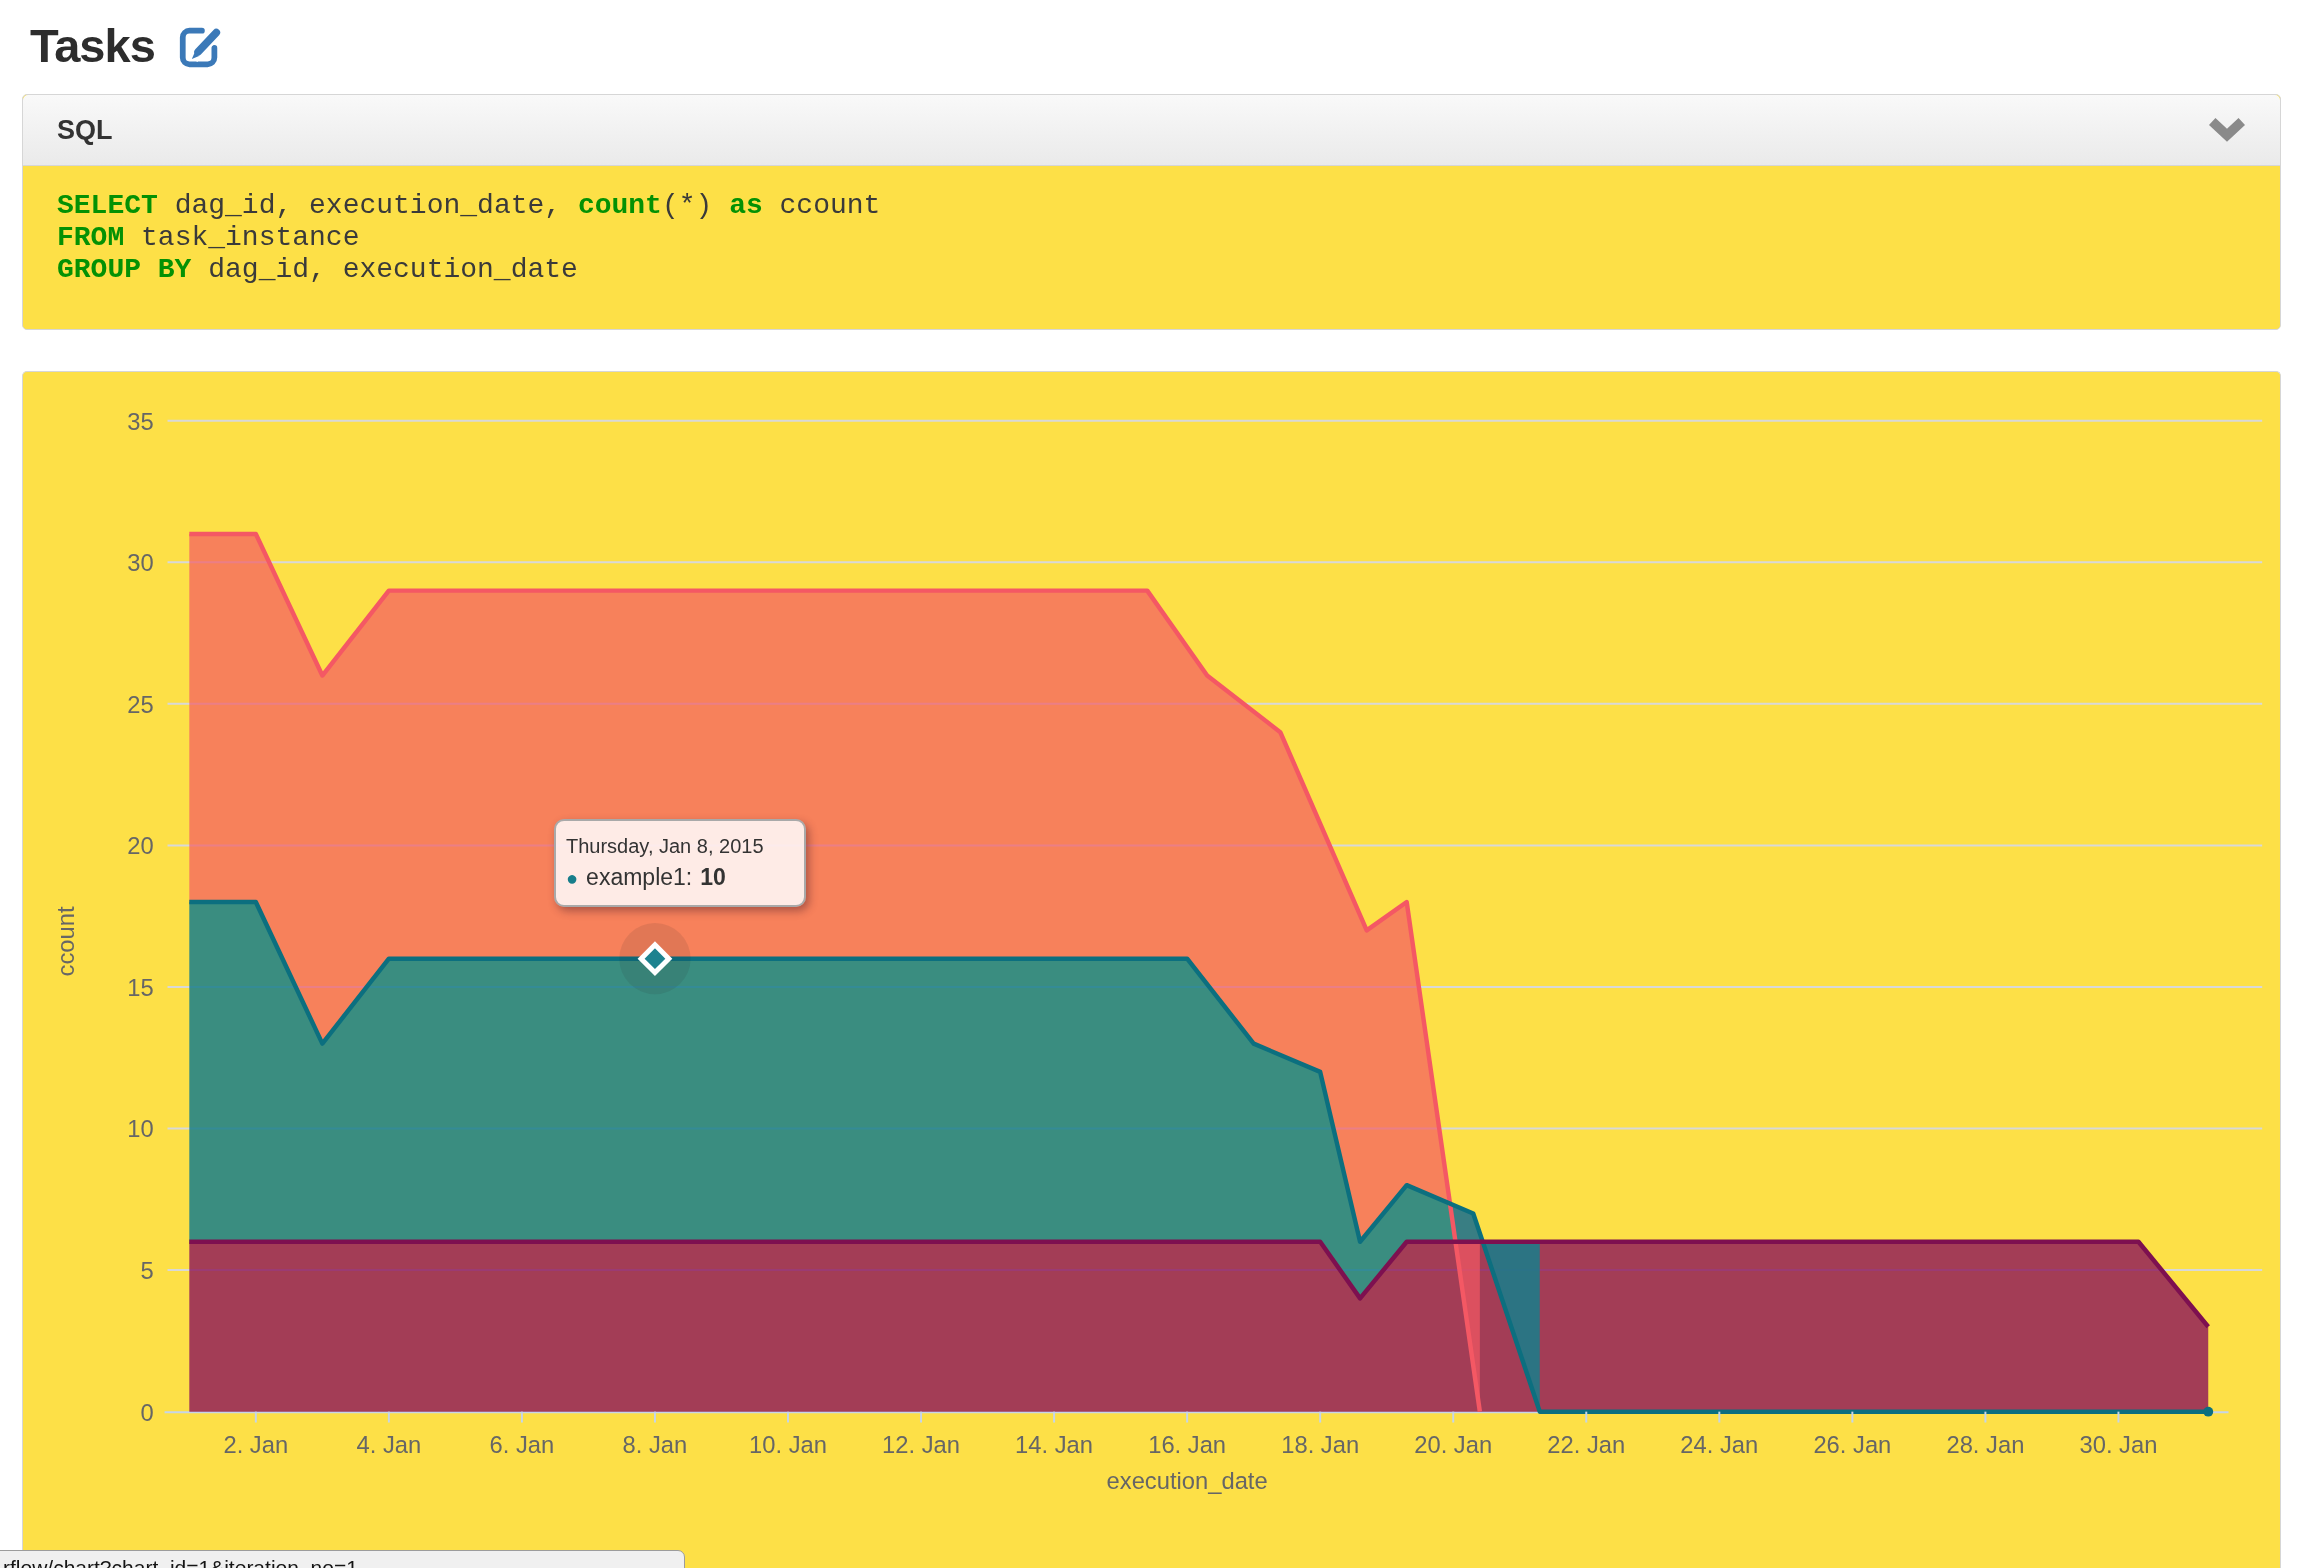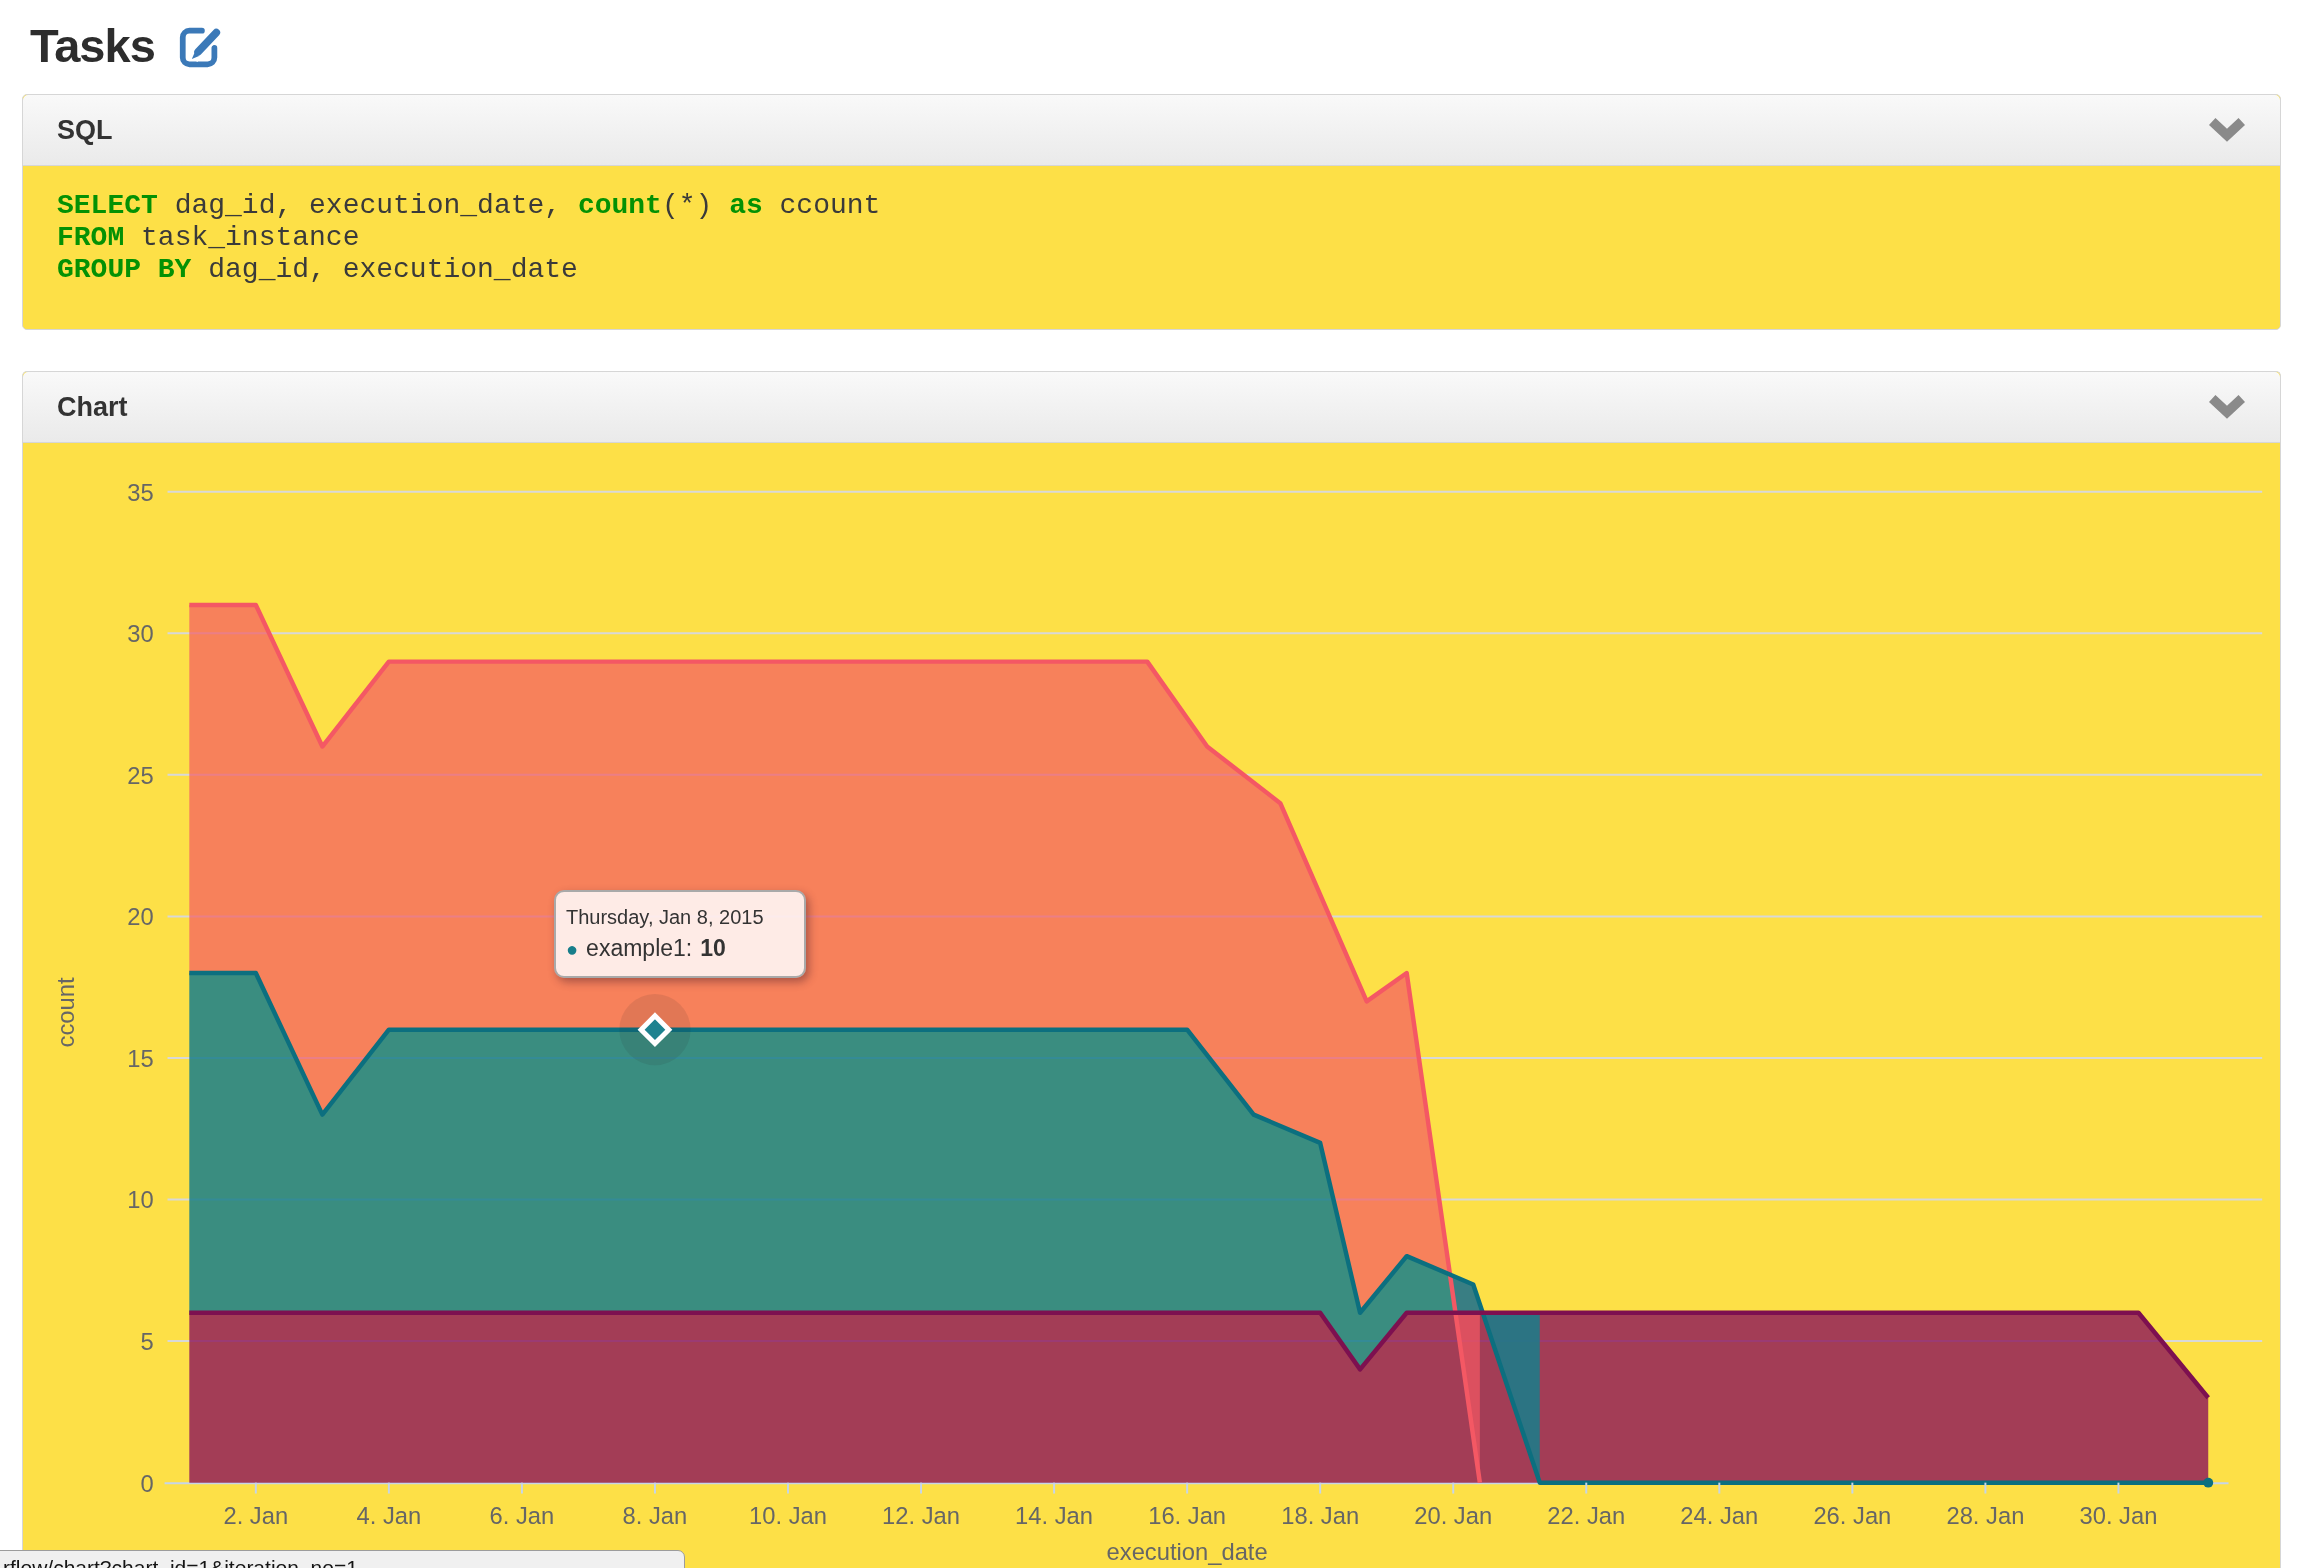--- a/index.html
+++ b/index.html
@@ -68,28 +68,20 @@
         <polyline points="4,3 18,16 32,3" fill="none" stroke="#8a8a8a" stroke-width="9"></polyline>
       </svg>
     </button>
   </div>
   <div class="sql-body">
     <pre id="sql-code" style="margin:0"><div class="code-line"><span class="kw">SELECT</span><span> dag_id, execution_date, </span><span class="kw">count</span><span>(*) </span><span class="kw">as</span><span> ccount</span></div><div class="code-line"><span class="kw">FROM</span><span> task_instance</span></div><div class="code-line"><span class="kw">GROUP BY</span><span> dag_id, execution_date</span></div></pre>
   </div>
 </div>
 
 <div class="panel" id="chart-panel">
-  <div class="panel-head">
-    <span class="ptitle">Chart</span>
-    <button class="chev-btn">
-      <svg width="38" height="24" viewBox="0 0 36 22">
-        <polyline points="4,3 18,16 32,3" fill="none" stroke="#8a8a8a" stroke-width="9"></polyline>
-      </svg>
-    </button>
-  </div>
   <div class="chart-body">
     <svg id="plot-svg" width="2257" height="1127" viewBox="0 0 2280 1138">
         <line x1="143" y1="1050.5" x2="2228" y2="1050.5" stroke="#c6d5e8" stroke-width="2"></line>
         <line x1="146" y1="907" x2="2262" y2="907" stroke="#d8d8d8" stroke-width="2"></line>
         <line x1="146" y1="764" x2="2262" y2="764" stroke="#d8d8d8" stroke-width="2"></line>
         <line x1="146" y1="621" x2="2262" y2="621" stroke="#d8d8d8" stroke-width="2"></line>
         <line x1="146" y1="478" x2="2262" y2="478" stroke="#d8d8d8" stroke-width="2"></line>
         <line x1="146" y1="335" x2="2262" y2="335" stroke="#d8d8d8" stroke-width="2"></line>
         <line x1="146" y1="192" x2="2262" y2="192" stroke="#d8d8d8" stroke-width="2"></line>
         <line x1="146" y1="49" x2="2262" y2="49" stroke="#d8d8d8" stroke-width="2"></line>

